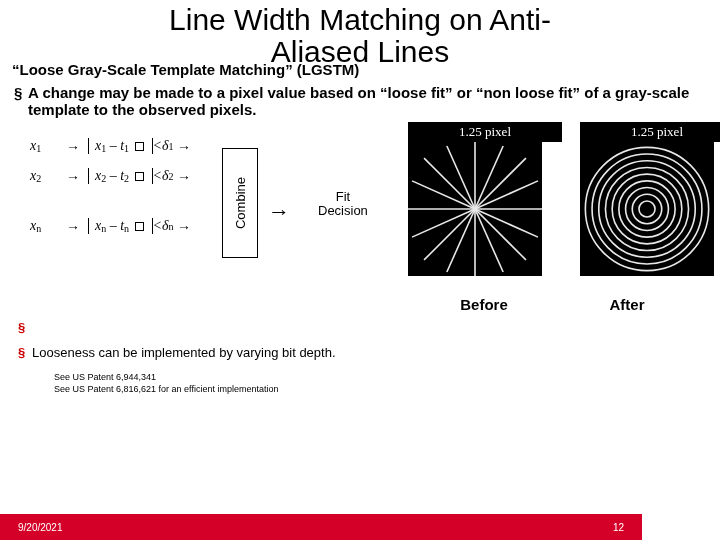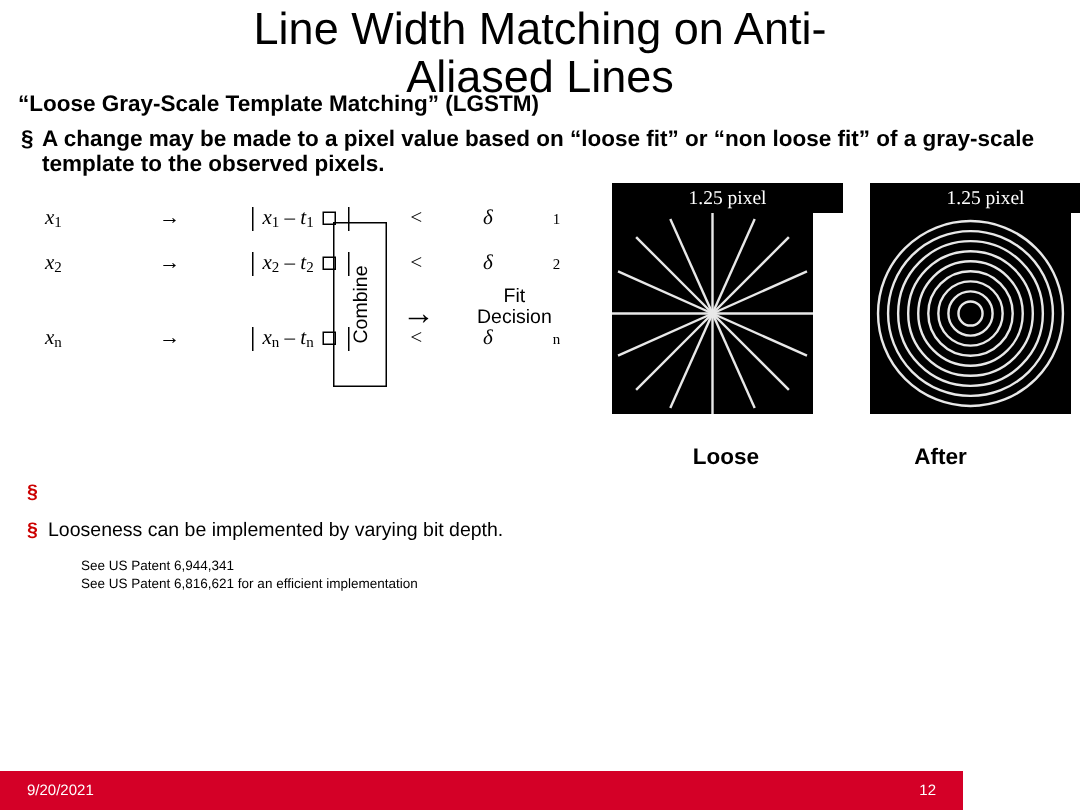--- a/index.html
+++ b/index.html
@@ -4,21 +4,21 @@
 <style>
   * { box-sizing: border-box; margin: 0; padding: 0; }
   html, body { width: 720px; height: 540px; font-family: Arial, Helvetica, sans-serif; background: #fff; color: #000; overflow: hidden; }
   .slide { width: 720px; height: 540px; position: relative; }
   .title { font-size: 30px; text-align: center; padding-top: 4px; line-height: 1.05; }
   .subtitle { font-size: 15px; font-weight: bold; padding: 0 12px; margin-top: -6px; }
   .bullet1 { display: flex; font-size: 15px; font-weight: bold; padding: 6px 28px 0 14px; }
   .bullet1 .blt { width: 14px; flex: none; }
   .body-area { position: relative; height: 200px; }
   .formulas { position: absolute; left: 30px; top: 20px; font-family: 'Times New Roman', serif; font-style: italic; font-size: 14px; }
-  .formulas .row { display: flex; align-items: center; margin-bottom: 14px; white-space: nowrap; gap: 40px; }
+  .formulas .row { display: flex; align-items: center; margin-bottom: 14px; white-space: nowrap; }
   .formulas .row.gap { margin-bottom: 34px; }
   .xcell { width: 36px; }
   .arrow { width: 22px; font-style: normal; }
   .absbox { border-left: 1px solid #000; border-right: 1px solid #000; padding: 0 6px; }
   .sq { display:inline-block; width:9px; height:9px; border:1px solid #000; vertical-align: -1px; margin: 0 2px; font-style: normal; }
   sub { font-size: 10px; font-style: normal; vertical-align: -2px; }
   .combine-wrap { position: absolute; left: 222px; top: 30px; width: 36px; height: 110px; border: 1px solid #000; }
   .combine-label { position: absolute; left: 50%; top: 50%; transform: translate(-50%, -50%) rotate(-90deg); font-size: 13px; white-space: nowrap; }
   .fit-arrow { position: absolute; left: 268px; top: 78px; font-size: 22px; }
   .fit-label { position: absolute; left: 318px; top: 72px; font-size: 13px; text-align: center; line-height: 1.1; }
@@ -140,21 +140,21 @@
                 <circle cx="50" cy="50" r="36"></circle>
                 <circle cx="50" cy="50" r="41"></circle>
                 <circle cx="50" cy="50" r="46"></circle>
             </g>
           </svg>
         </div>
       </div>
     </div>
 
     <div class="captions">
-      <span>Loose</span>
+      <span>Before</span>
       <span>After</span>
     </div>
   </div>
 
   <div class="lower-bullets">
     <div class="lb">
       <span class="dot">§</span>
     </div>
     <div class="lb">
       <span class="dot">§</span>

